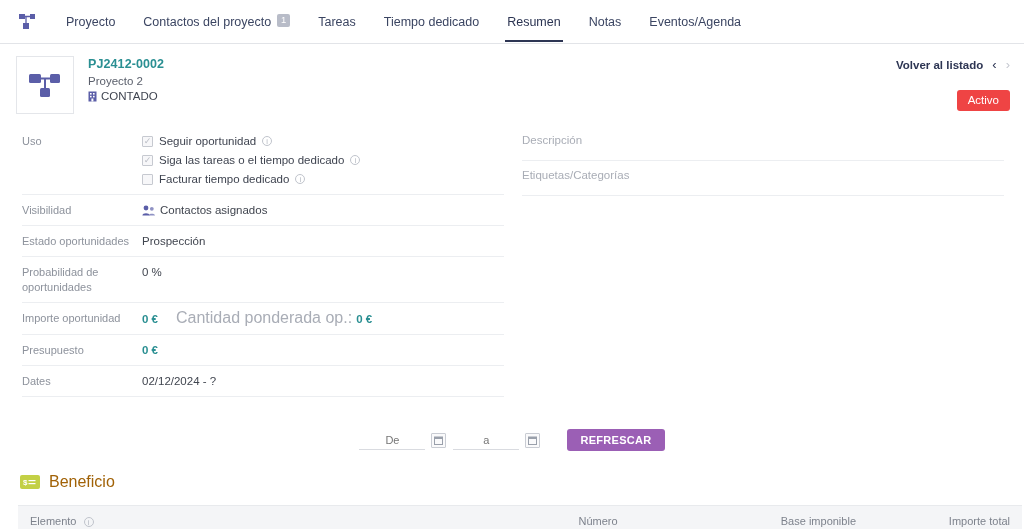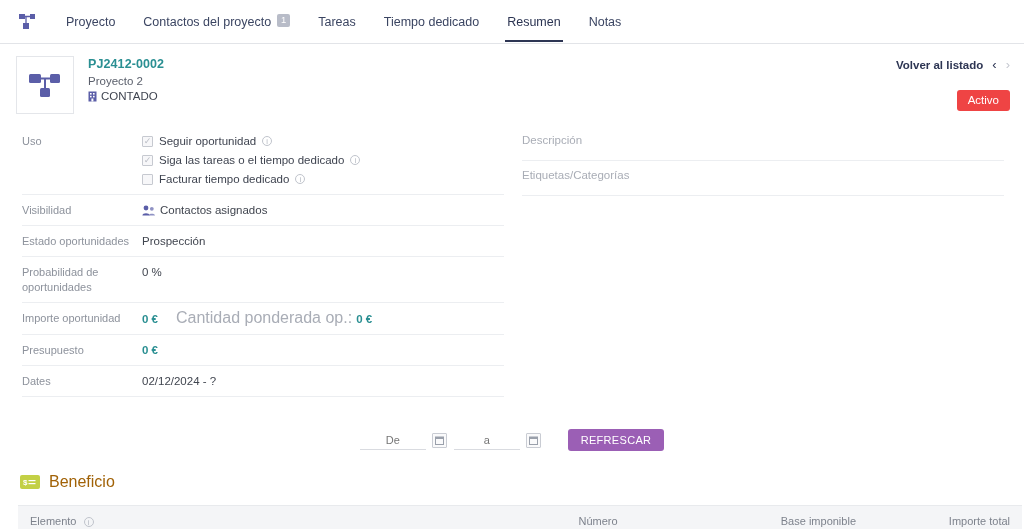--- a/index.html
+++ b/index.html
@@ -121,21 +121,21 @@
     font-size: 11px; color:#b3b7bf; text-align:center;
     font-family:"Liberation Sans", sans-serif; background:transparent;
     padding: 3px 0 3px 0; outline:none;
   }
   .cal-btn {
     width:15px; height:15px; border:1px solid #c9ccd3; background:#fafafb;
     margin: 0 7px 0 6px; display:inline-flex; align-items:center; justify-content:center;
     cursor:pointer; border-radius:1px;
   }
   .btn-refresh {
-    background:#9b5fb5; color:#fff; font-size:11px; font-weight:normal;
+    background:#9b5fb5; color:#fff; font-size:11px; font-weight:bold;
     padding: 5px 13px; border:0; border-radius:3px; margin-left:20px;
     letter-spacing:.3px; cursor:pointer;
     font-family:"Liberation Sans", sans-serif;
   }
 
   
   .sect-head { display:flex; align-items:center; gap:9px; padding: 16px 0 0 20px; }
   .sect-icon {
     width:20px; height:14px; background:#c3d045; border-radius:2px;
     display:flex; align-items:center; justify-content:center;
@@ -177,20 +177,23 @@
       <span>Tareas</span>
     </div>
     <div class="tab">
       <span>Tiempo dedicado</span>
     </div>
     <div class="tab active">
       <span>Resumen</span>
     </div>
     <div class="tab">
       <span>Notas</span>
+    </div>
+    <div class="tab">
+      <span>Eventos/Agenda</span>
     </div>
   </div>
 
   <div class="header">
     <div class="head-left">
       <div class="proj-thumb">
         <svg width="34" height="30" viewBox="0 0 34 30">
           <rect x="1" y="4" width="12" height="9" rx="1.5" fill="#5b5ea8"></rect>
           <rect x="22" y="4" width="10" height="9" rx="1.5" fill="#5b5ea8"></rect>
           <rect x="12" y="18" width="10" height="9" rx="1.5" fill="#5b5ea8"></rect>

